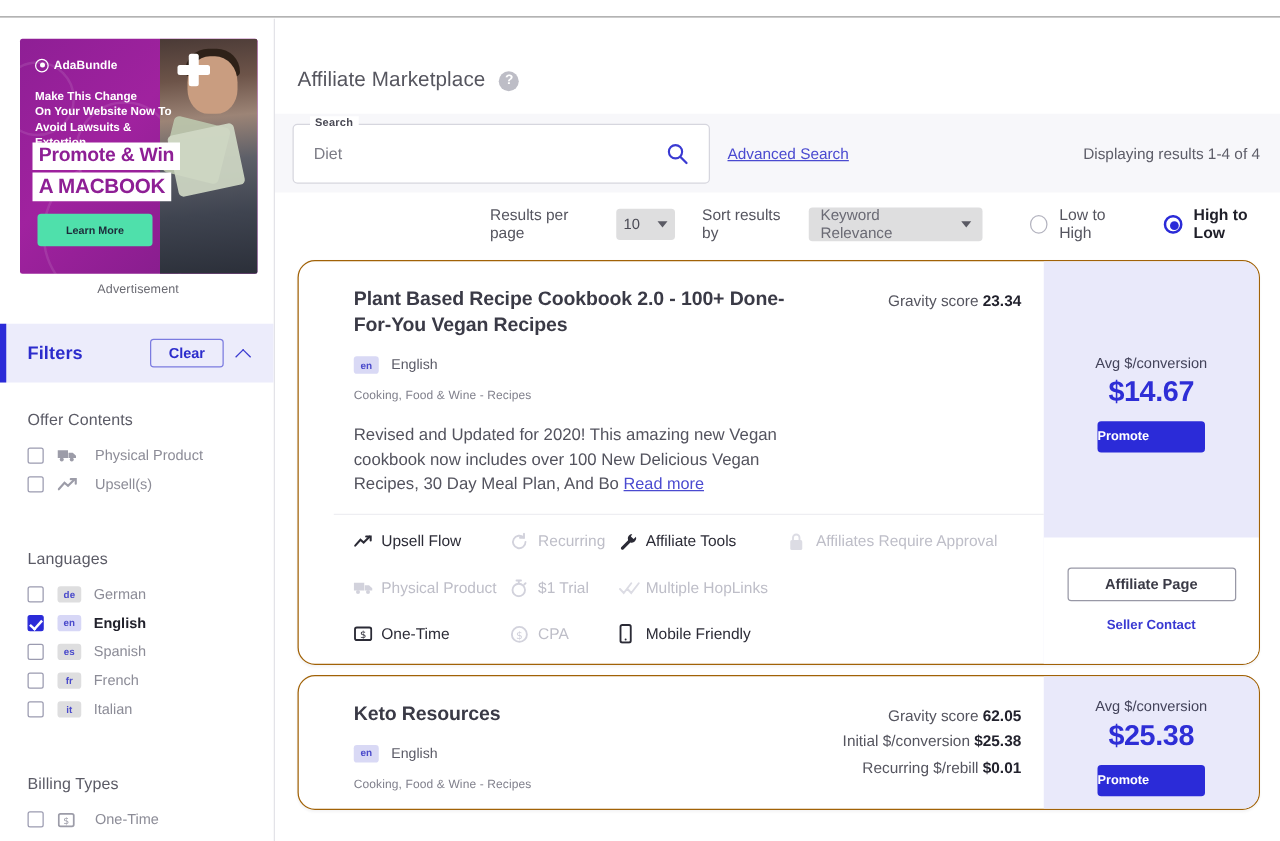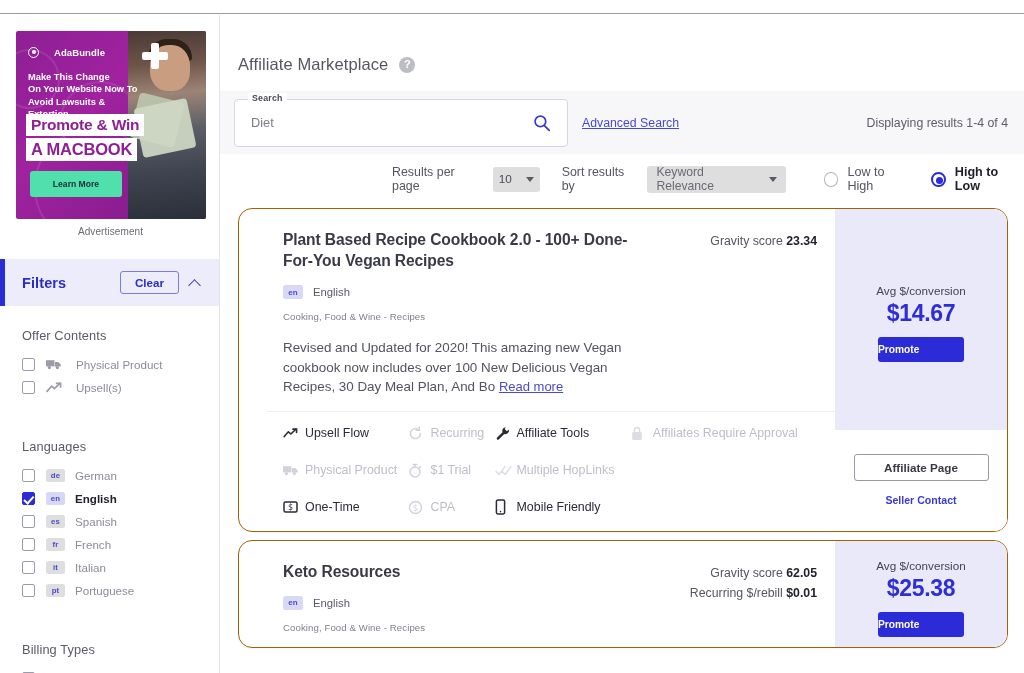--- a/index.html
+++ b/index.html
@@ -19,21 +19,21 @@
   
   .sidebar { width:220px; height:658px; background:#fff; border-right:1px solid #e3e3e8; flex:0 0 220px; position:relative; overflow:hidden; }
 
   .ad-block { padding:16px 14px 0 16px; }
   .ad-banner { width:190px; height:188px; border-radius:2px; position:relative; overflow:hidden;
      background:linear-gradient(135deg,#8e1f95 0%, #a0229f 40%, #7d1b86 100%); }
   .ad-deco { position:absolute; border:2px solid rgba(255,255,255,.10); border-radius:50%; }
   .ad-d1 { width:80px; height:80px; left:44px; top:50px; }
   .ad-d2 { width:120px; height:120px; left:18px; top:96px; }
   .ad-d3 { width:60px; height:60px; left:-16px; top:18px; }
-  .ad-logo { position:absolute; left:12px; top:16px; display:flex; align-items:center; gap:15px; }
+  .ad-logo { position:absolute; left:12px; top:16px; display:flex; align-items:center; gap:4px; }
   .ad-logo-mark { width:11px; height:11px; border-radius:50%; border:1.6px solid #fff; display:inline-block; position:relative; }
   .ad-logo-mark:after { content:""; position:absolute; left:3px; top:2.2px; width:4px; height:4px; border-radius:50%; background:#fff; }
   .ad-logo-txt { color:#fff; font-size:9.5px; font-weight:700; letter-spacing:.1px; }
   .ad-cross { position:absolute; right:38px; top:12px; width:26px; height:26px; }
   .ad-cross:before, .ad-cross:after { content:""; position:absolute; background:#fff; border-radius:2px; }
   .ad-cross:before { left:9px; top:0; width:8px; height:26px; }
   .ad-cross:after { left:0; top:9px; width:26px; height:8px; }
   .ad-l1 { position:absolute; left:12px; top:40px; color:#fff; font-size:9.3px; line-height:12.4px; font-weight:600; width:120px; }
   .ad-promo { position:absolute; left:10px; top:83px; background:#fff; padding:2px 5px; }
   .ad-promo span { color:#8e1f95; font-size:15.5px; font-weight:800; letter-spacing:-.2px; }
@@ -247,27 +247,20 @@
             </span>
           <span class="fg-label">French</span>
         </div>
         <div class="fg-row">
           <span class="cbox"></span>
           <span class="lang-badge">
               <span>it</span>
             </span>
           <span class="fg-label">Italian</span>
         </div>
-        <div class="fg-row">
-          <span class="cbox"></span>
-          <span class="lang-badge">
-              <span>pt</span>
-            </span>
-          <span class="fg-label">Portuguese</span>
-        </div>
       </div>
 
       <div class="fg-gap"></div>
 
       <div class="filter-group">
         <div class="fg-title">Billing Types</div>
         <div class="fg-row">
           <span class="cbox"></span>
           <span class="fg-icon">
             <svg width="14" height="14" viewBox="0 0 14 14">
@@ -484,20 +477,24 @@
                   <span class="lang-name">English</span>
                 </div>
                 <div class="cat-line">Cooking, Food &amp; Wine - Recipes</div>
               </div>
               <div class="stats-col">
                 <div class="stat-line">
                   <span>Gravity score</span>
                   <b>62.05</b>
                 </div>
                 <div class="stat-line">
+                  <span>Initial $/conversion</span>
+                  <b>$25.38</b>
+                </div>
+                <div class="stat-line">
                   <span>Recurring $/rebill</span>
                   <b>$0.01</b>
                 </div>
               </div>
             </div>
           </div>
           <div class="card-right">
             <div class="cr-top">
               <div class="cr-lbl">Avg $/conversion</div>
               <div class="cr-val">$25.38</div>

